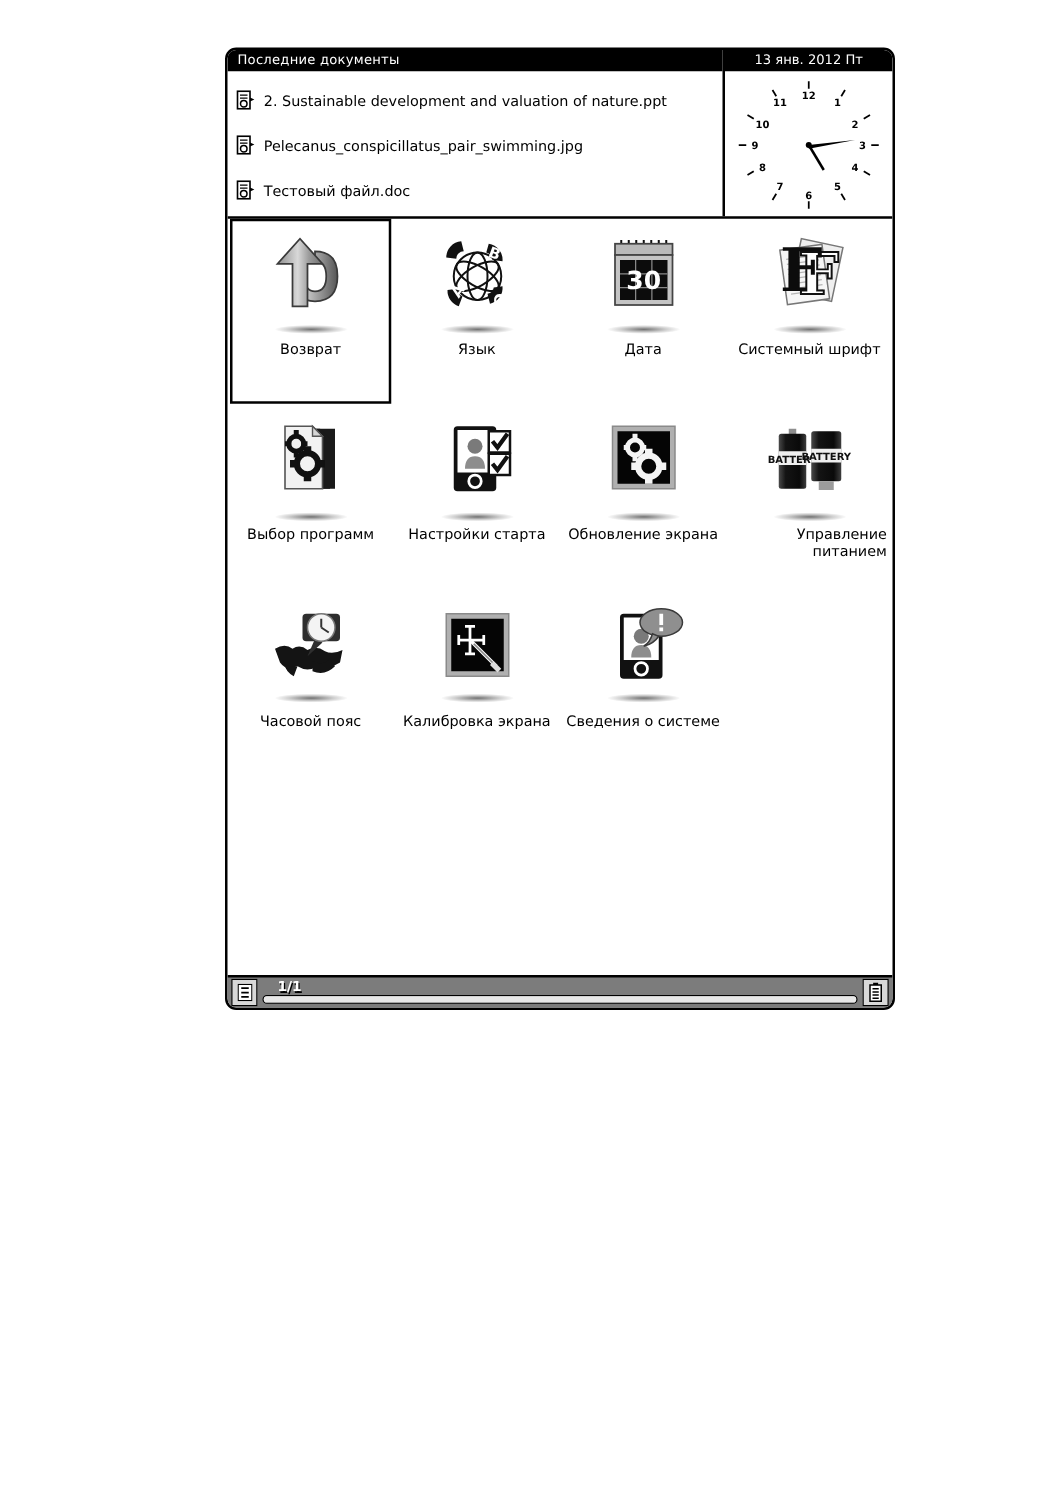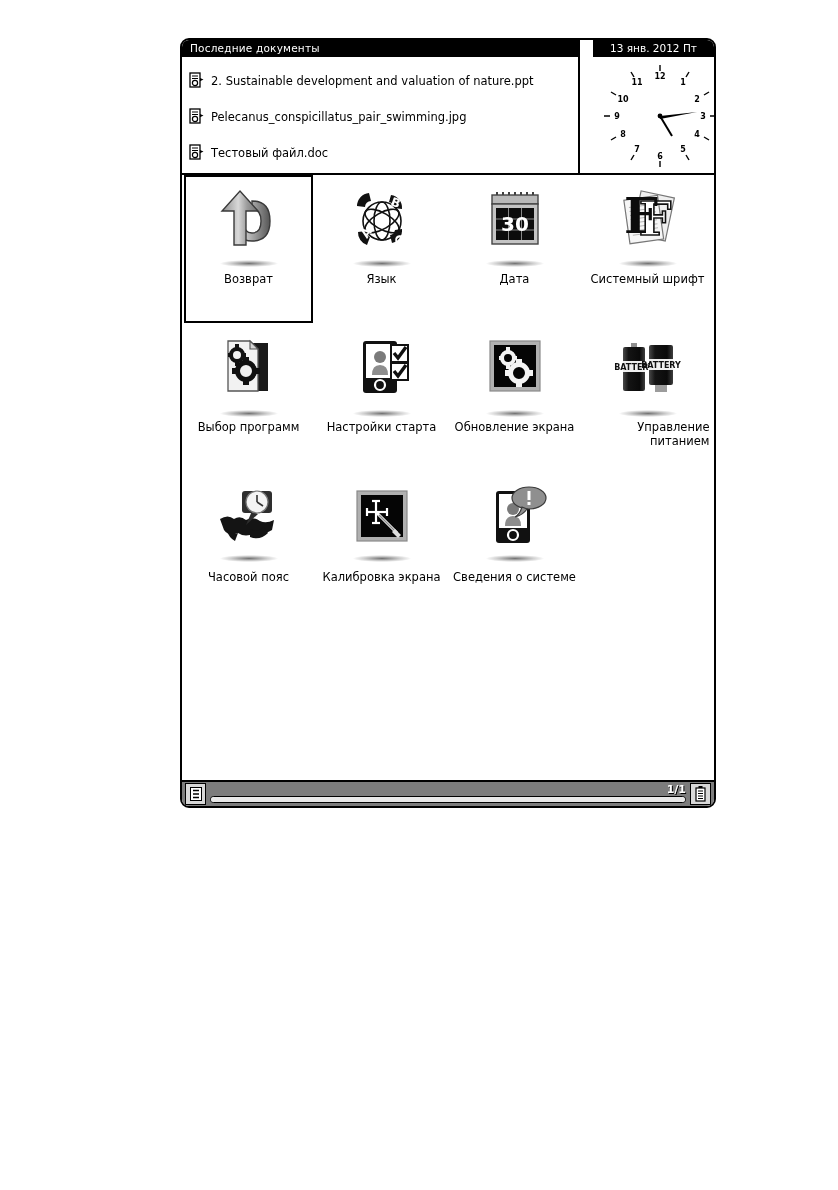--- a/index.html
+++ b/index.html
@@ -69,21 +69,20 @@
     font-size: 11.5px;
     color: #000;
     white-space: nowrap;
     font-family: "DejaVu Sans", sans-serif;
   }
   .date-panel {
     position: relative;
     width: 134px;
     height: 133px;
     box-sizing: border-box;
-    padding-left: 13px;
   }
   .date-titlebar {
     height: 17px;
     background: #000;
     color: #fff;
     font-size: 10.5px;
     line-height: 17px;
     text-align: center;
     box-sizing: border-box;
     border-top-right-radius: 6px;
@@ -193,23 +192,23 @@
     position: relative;
     flex: 1;
     height: 22px;
     margin: 0 4px;
     display: flex;
     flex-direction: column;
     justify-content: center;
   }
   .page-num {
     position: absolute;
-    left: 2px; right: 0;
+    left: 12px; right: 0;
     top: 0px;
-    text-align: right;
+    text-align: left;
     font-size: 11px;
     font-weight: bold;
     color: #ffffff;
     font-family: "DejaVu Sans", sans-serif;
     text-shadow: 1px 1px 0 #000;
     z-index: 3;
   }
   .progress-track {
     position: absolute;
     left: 0; right: 0;

